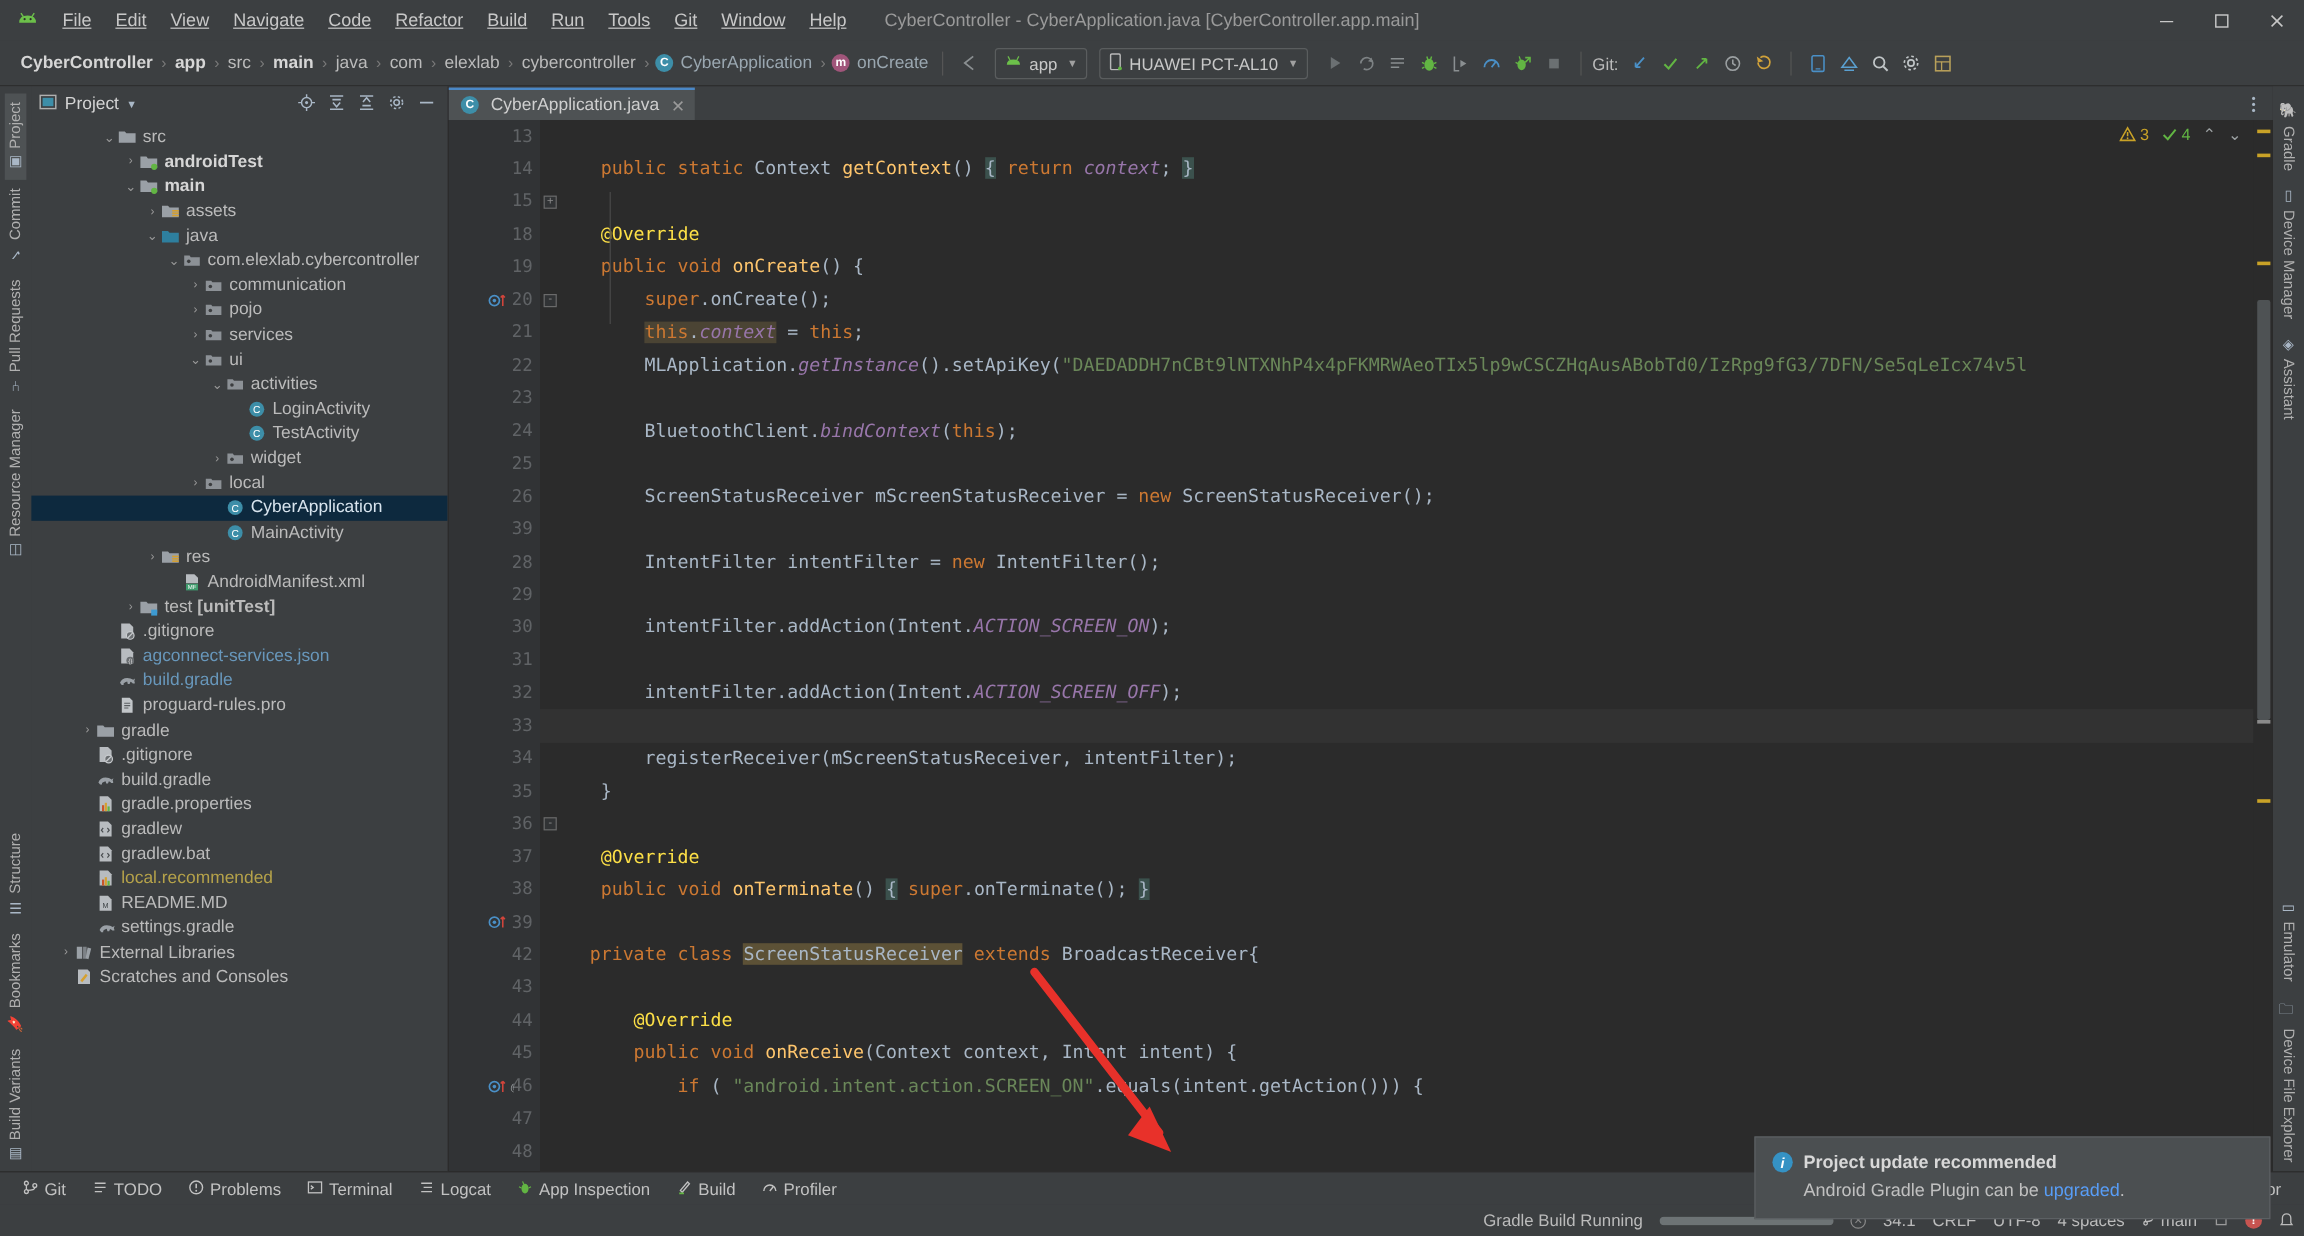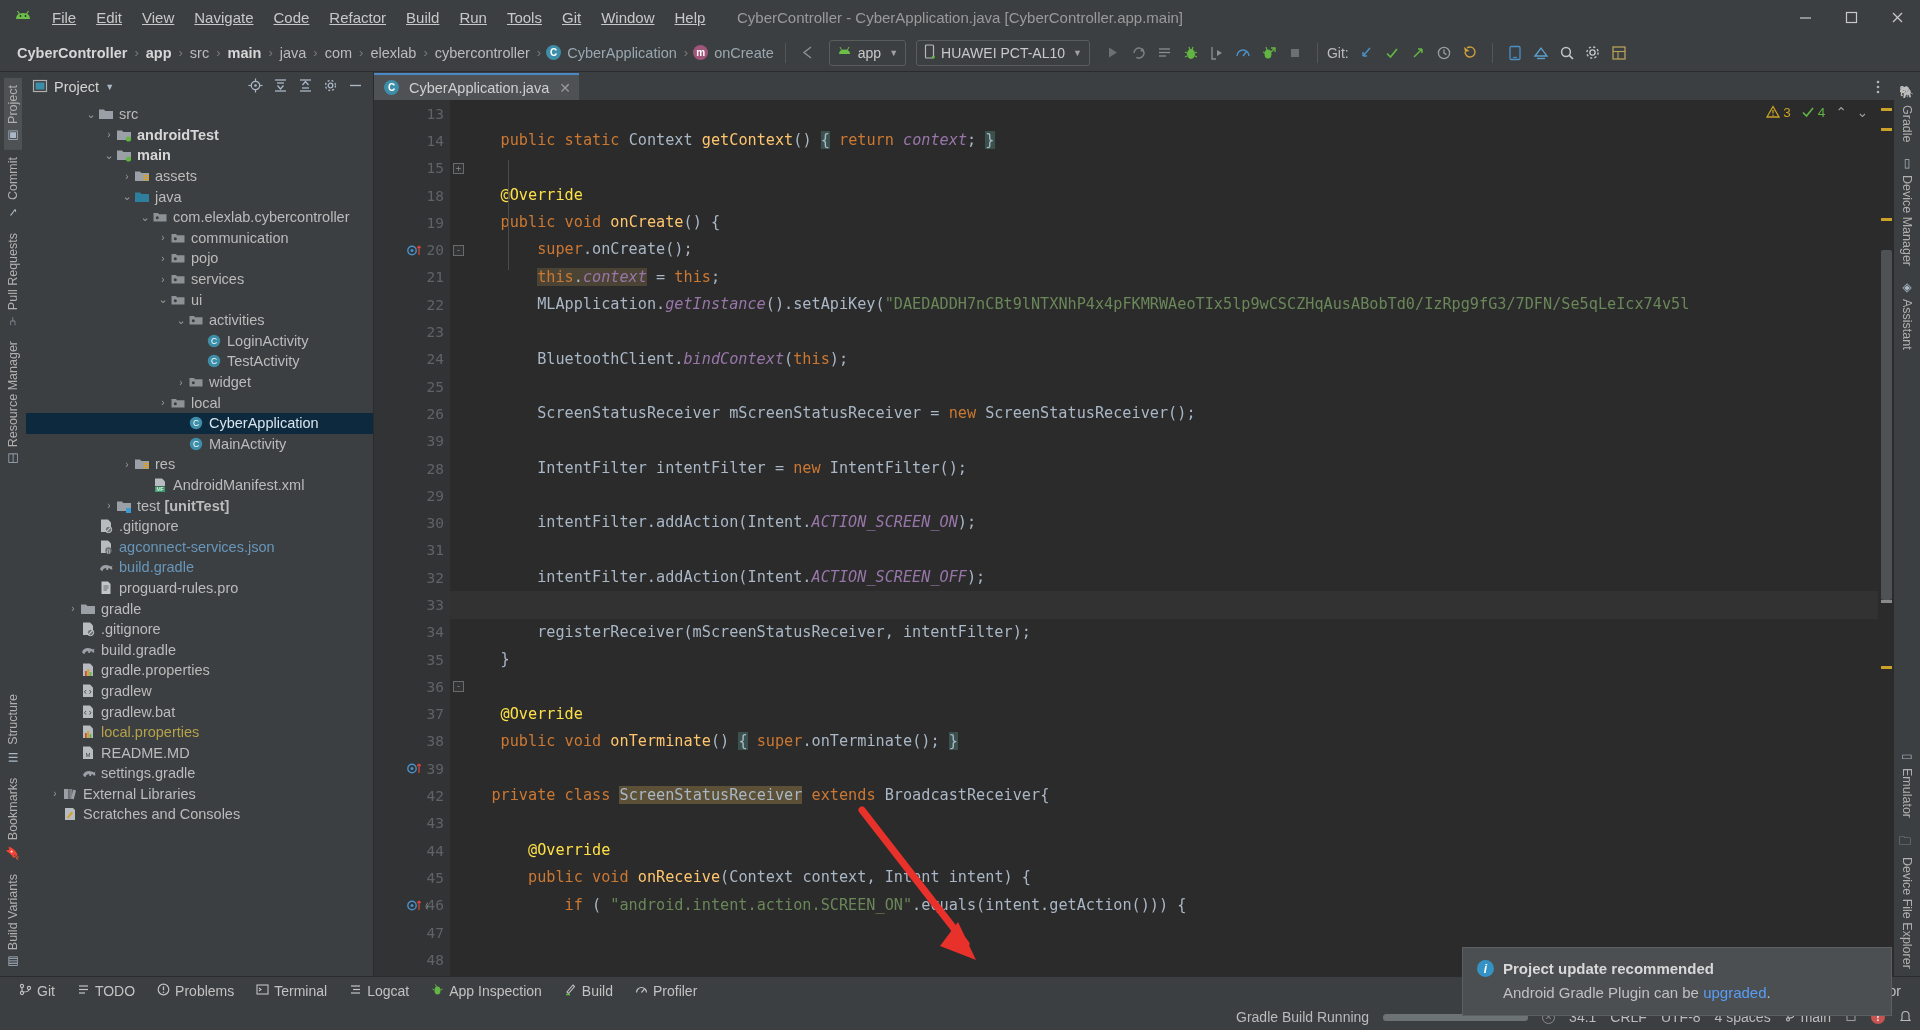--- a/index.html
+++ b/index.html
@@ -690,21 +690,21 @@
             <span class="tlabel">gradlew.bat</span>
           </div>
           <div class="trow" style="padding-left: 40px;">
             <span class="arrow"></span>
             <span class="tico"><svg width="16" height="16" viewBox="0 0 16 16">
                 <path d="M3 1.5 L10 1.5 L13 4.5 L13 14 L3 14 z" fill="#b8bcc0"></path>
                 <rect x="5" y="9" width="1.8" height="5" fill="#c8552b"></rect>
                 <rect x="7.3" y="7" width="1.8" height="7" fill="#d6a02e"></rect>
                 <rect x="9.6" y="10" width="1.8" height="4" fill="#62b543"></rect>
               </svg></span>
-            <span class="tlabel" style="color: rgb(181, 162, 74);">local.properties</span>
+            <span class="tlabel" style="color: rgb(181, 162, 74);">local.recommended</span>
           </div>
           <div class="trow" style="padding-left: 40px;">
             <span class="arrow"></span>
             <span class="tico"><svg width="16" height="16" viewBox="0 0 16 16">
                 <path d="M3 1.5 L10 1.5 L13 4.5 L13 14 L3 14 z" fill="#b8bcc0"></path>
                 <text x="8" y="11.5" font-size="6" fill="#3f4447" text-anchor="middle" font-family="Liberation Sans">M</text>
               </svg></span>
             <span class="tlabel">README.MD</span>
           </div>
           <div class="trow" style="padding-left: 40px; text-align: right;">

